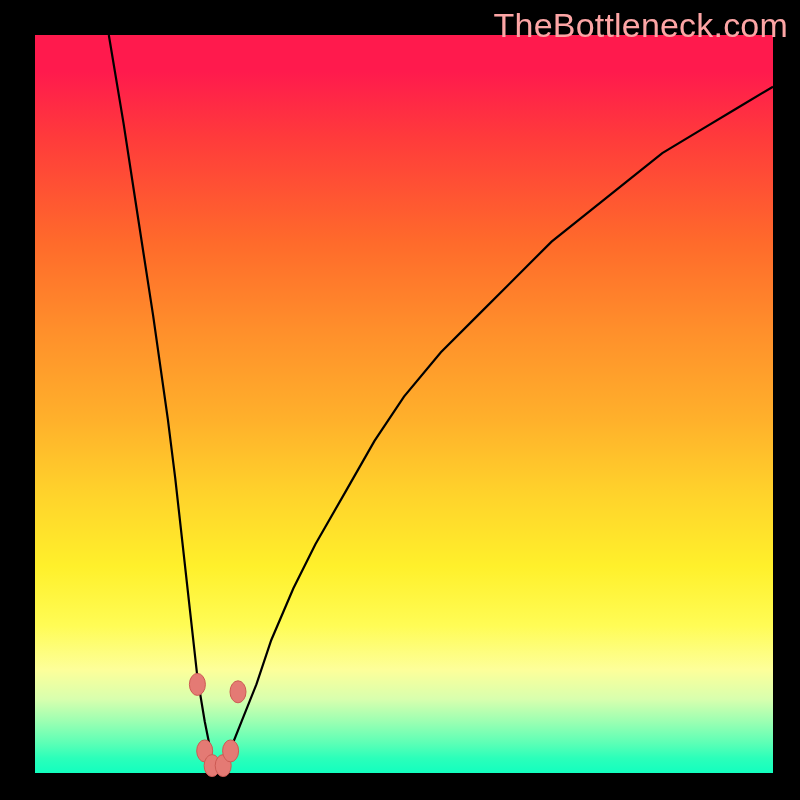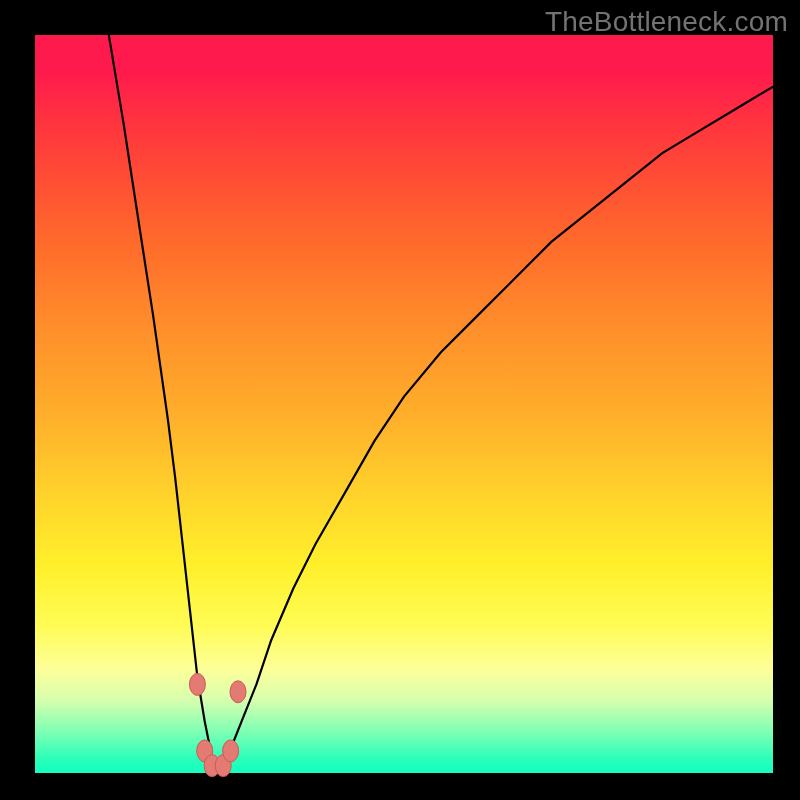--- a/index.html
+++ b/index.html
@@ -57,22 +57,22 @@
   }
   .curve .marker {
     fill: #e47a74;
     stroke: #cc5a53;
     stroke-width: 1;
   }
   .watermark {
     position: absolute;
     top: 6px;
     right: 12px;
-    color: #737373;
-    font-size: 28px;
+    color: #fca5a5;
+    font-size: 34px;
     letter-spacing: 0.2px;
     user-select: none;
   }
 </style>
 </head>
 <body>
 
 <div class="frame">
   <div class="plot"></div>
   <svg class="curve" viewBox="0 0 738 738">

